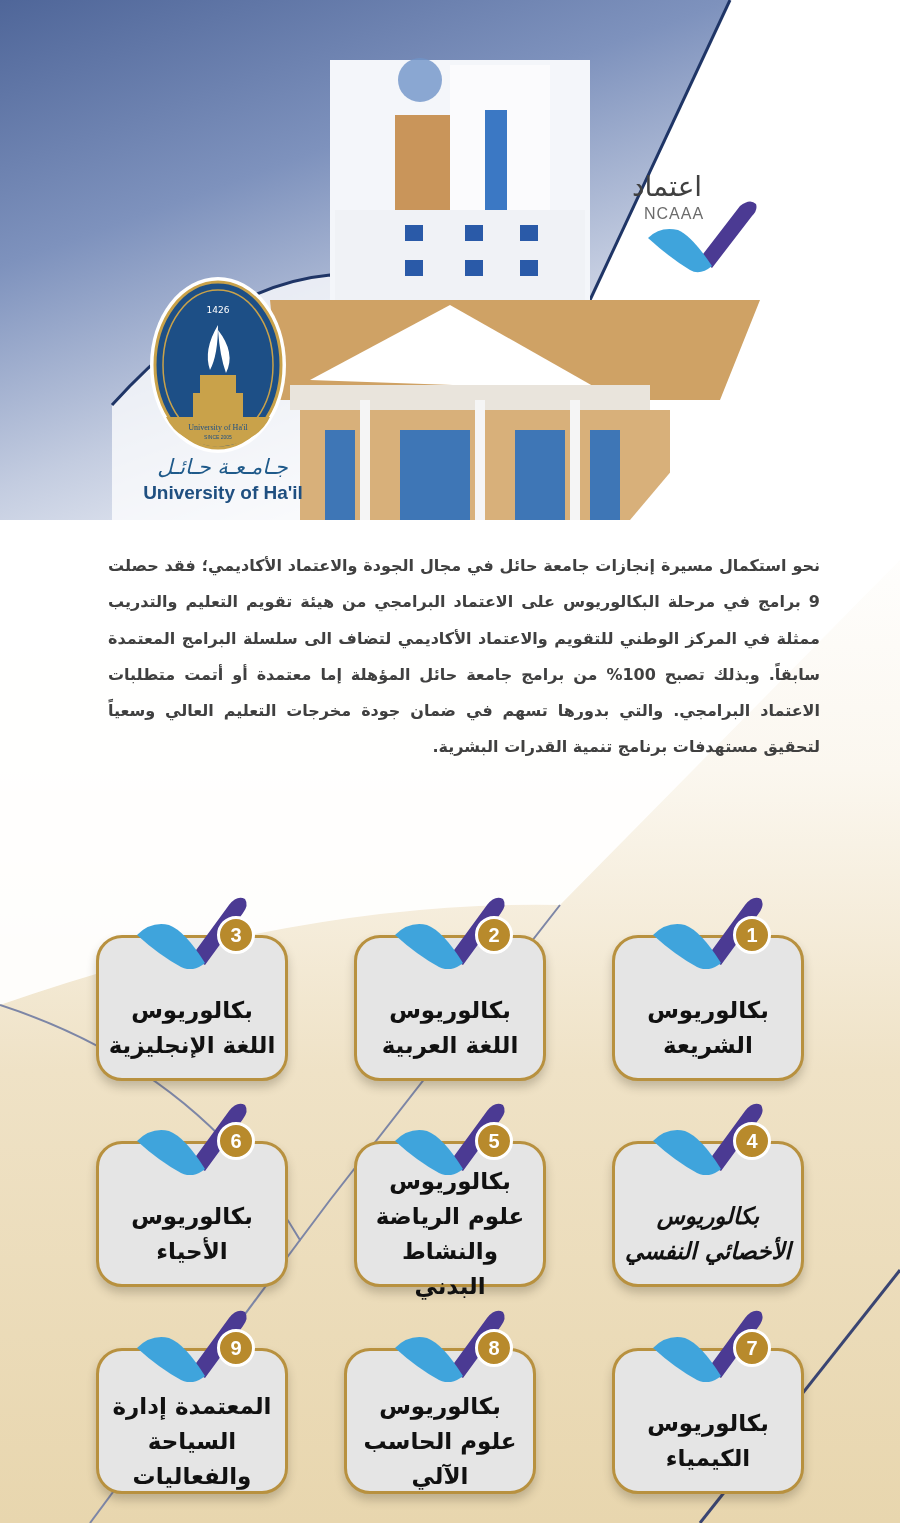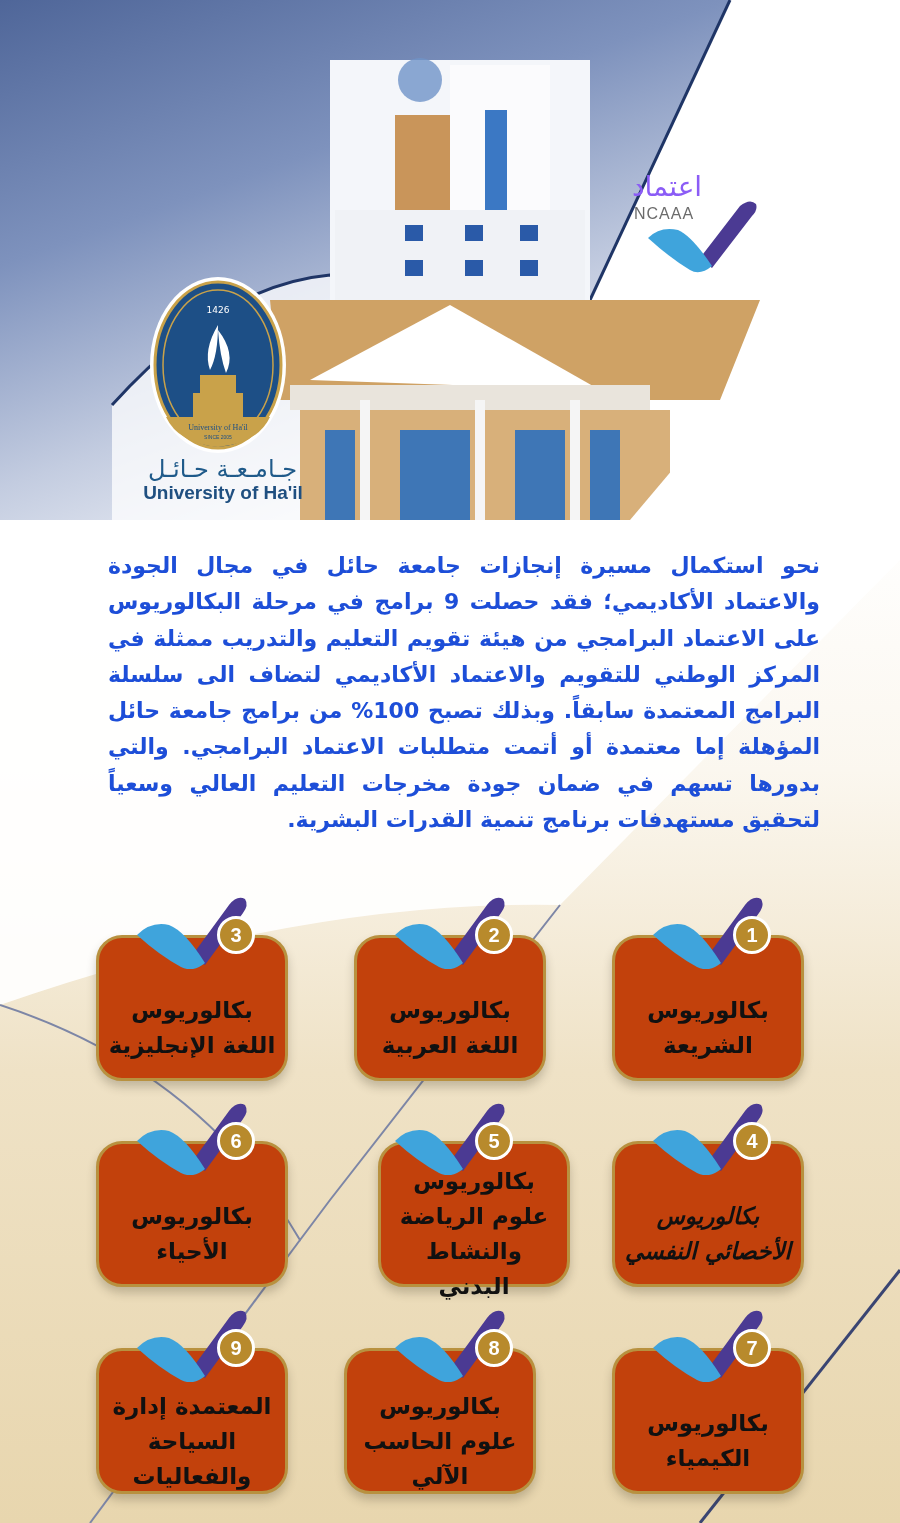--- a/index.html
+++ b/index.html
@@ -18,48 +18,48 @@
     background: linear-gradient(180deg, #ffffff 0%, #fbf7ef 25%, #efe2c6 55%, #e8d6ae 100%);
   }
   .swoosh {
     position: absolute; left: 0; top: 0; width: 900px; height: 1523px; pointer-events: none;
   }
   .ncaaa {
     position: absolute; left: 632px; top: 170px; width: 150px; height: 110px;
   }
   .ncaaa-ar {
     position: absolute; left: 0; top: 0; width: 80px;
-    font-size: 28px; color: #8b5cf6; text-align: left; font-weight: normal;
+    font-size: 28px; color: #404040; text-align: left; font-weight: normal;
     direction: rtl;
   }
   .ncaaa-en {
-    position: absolute; left: 2px; top: 35px;
+    position: absolute; left: 12px; top: 35px;
     font-family: "Liberation Sans", sans-serif; font-size: 16px; color: #6b6b6b; letter-spacing: 1px;
   }
   .ncaaa-check { position: absolute; left: 8px; top: 28px; width: 120px; height: 75px; }
 
   .uoh-seal { position: absolute; left: 148px; top: 275px; width: 140px; height: 180px; }
   .uoh-name-ar {
     position: absolute; left: 140px; top: 455px; width: 165px; text-align: center;
-    font-size: 24px; color: #1f5a8a; direction: rtl; letter-spacing: 2px;
+    font-size: 21px; color: #1f5a8a; direction: rtl; letter-spacing: 2px; font-style: italic;
   }
   .uoh-name-en {
     position: absolute; left: 138px; top: 482px; width: 170px; text-align: center;
     font-family: "Liberation Sans", sans-serif; font-size: 19px; color: #1f4f80; font-weight: bold;
   }
 
   .intro {
     position: absolute; left: 108px; top: 548px; width: 712px;
     direction: rtl; text-align: justify; text-align-last: right;
-    font-size: 22px; font-weight: bold; line-height: 36.3px; color: #1d4ed8;
+    font-size: 16px; font-weight: bold; line-height: 36.3px; color: #404040;
   }
 
   .card {
     position: absolute; width: 192px; height: 146px;
-    background: #c2410c; border: 3px solid #b8913f; border-radius: 26px;
+    background: #e5e5e5; border: 3px solid #b8913f; border-radius: 26px;
     box-shadow: 0 6px 10px rgba(60,50,30,0.25);
   }
   .card-text {
     position: absolute; left: 6px; right: 6px; top: 48px; bottom: 8px;
     display: flex; align-items: center; justify-content: center; text-align: center;
     direction: rtl; font-size: 23px; font-weight: bold; line-height: 35px; color: #111;
   }
   .card-check { position: absolute; width: 118px; height: 74px; }
   .card-badge {
     position: absolute; width: 38px; height: 38px; border-radius: 50%;
@@ -180,21 +180,21 @@
     </svg>
     <div class="card-badge" style="left: 217px; top: 916px;">3</div>
     <div class="card" style="left: 612px; top: 1141px; font-style: italic;">
       <div class="card-text">بكالوريوس الأخصائي النفسي</div>
     </div>
     <svg class="card-check" viewBox="0 0 118 74" style="left: 649px; top: 1101px;">
       <path d="M58 62 L 96 10 Q 104 0 112 4 Q 116 10 110 18 L 72 70 Z" fill="#4b3a93"></path>
       <path d="M4 40 Q 18 26 36 30 Q 52 36 72 68 Q 60 78 48 72 Q 26 60 4 40 Z" fill="#3fa4dc"></path>
     </svg>
     <div class="card-badge" style="left: 733px; top: 1122px;">4</div>
-    <div class="card" style="left: 354px; top: 1141px; margin-left: 24px;">
+    <div class="card" style="left: 354px; top: 1141px;">
       <div class="card-text">بكالوريوس علوم الرياضة والنشاط البدني</div>
     </div>
     <svg class="card-check" viewBox="0 0 118 74" style="left: 391px; top: 1101px;">
       <path d="M58 62 L 96 10 Q 104 0 112 4 Q 116 10 110 18 L 72 70 Z" fill="#4b3a93"></path>
       <path d="M4 40 Q 18 26 36 30 Q 52 36 72 68 Q 60 78 48 72 Q 26 60 4 40 Z" fill="#3fa4dc"></path>
     </svg>
     <div class="card-badge" style="left: 475px; top: 1122px;">5</div>
     <div class="card" style="left: 96px; top: 1141px; padding-left: 44px;">
       <div class="card-text">بكالوريوس الأحياء</div>
     </div>

